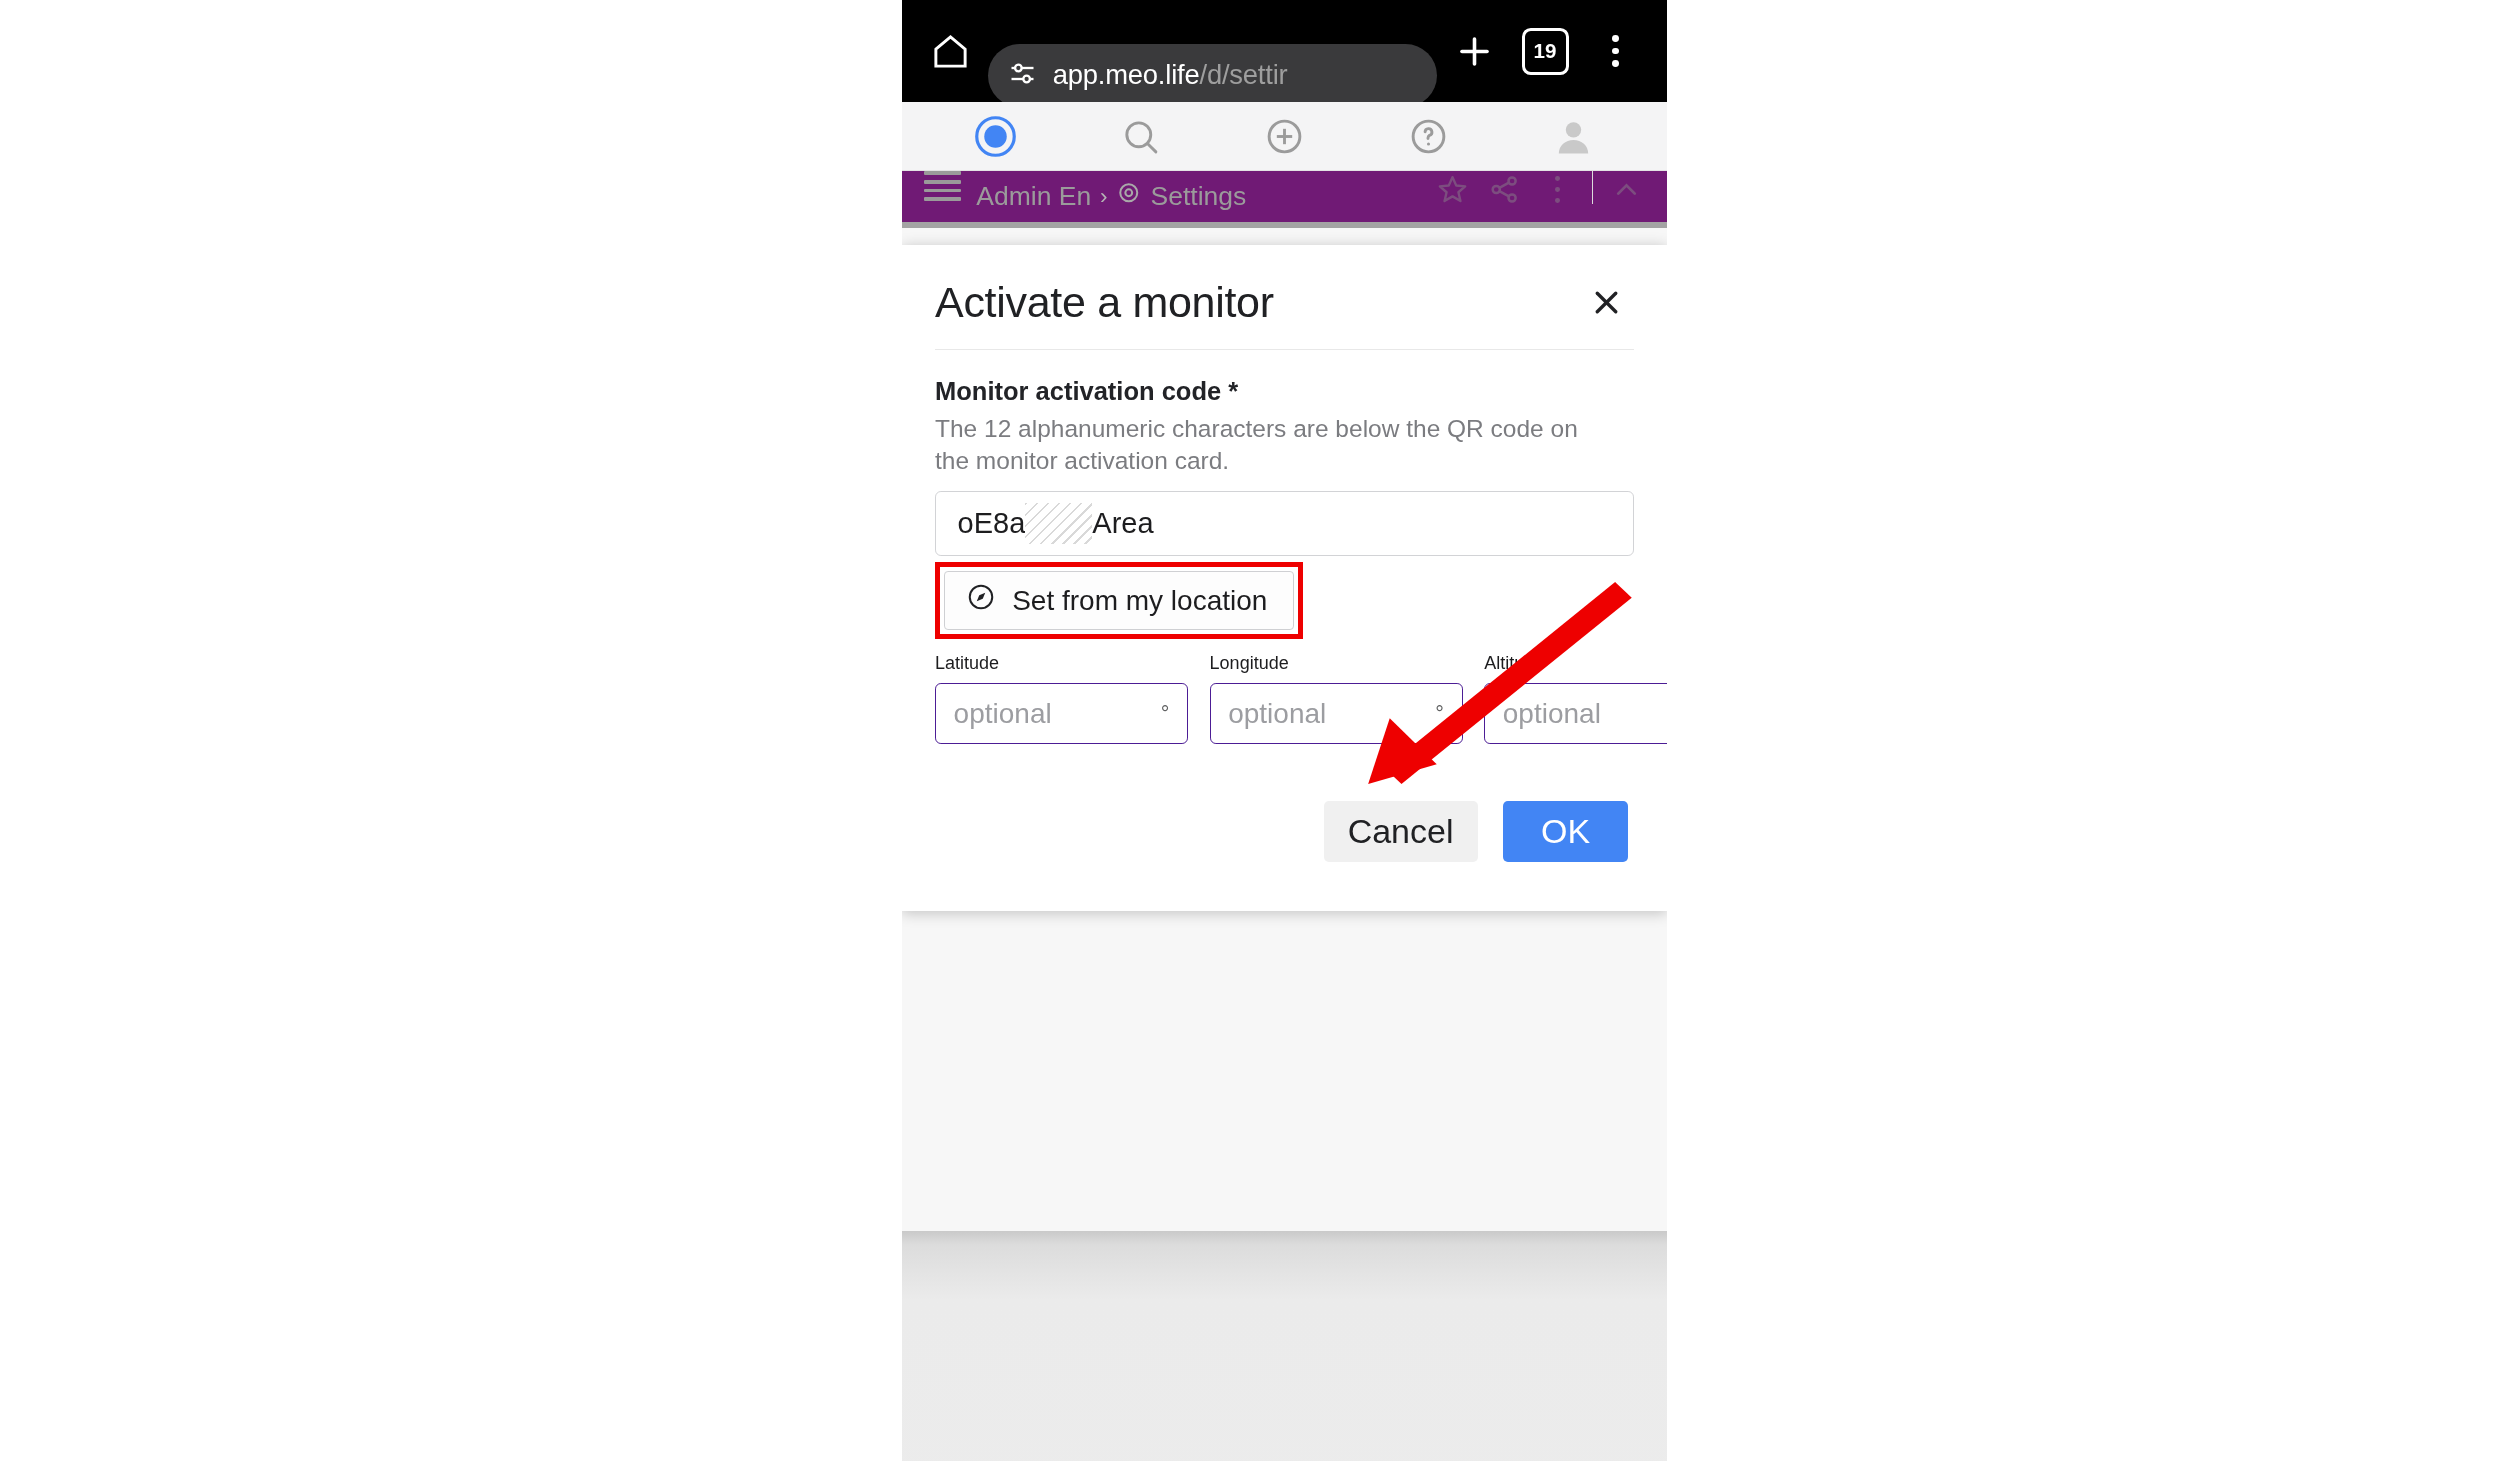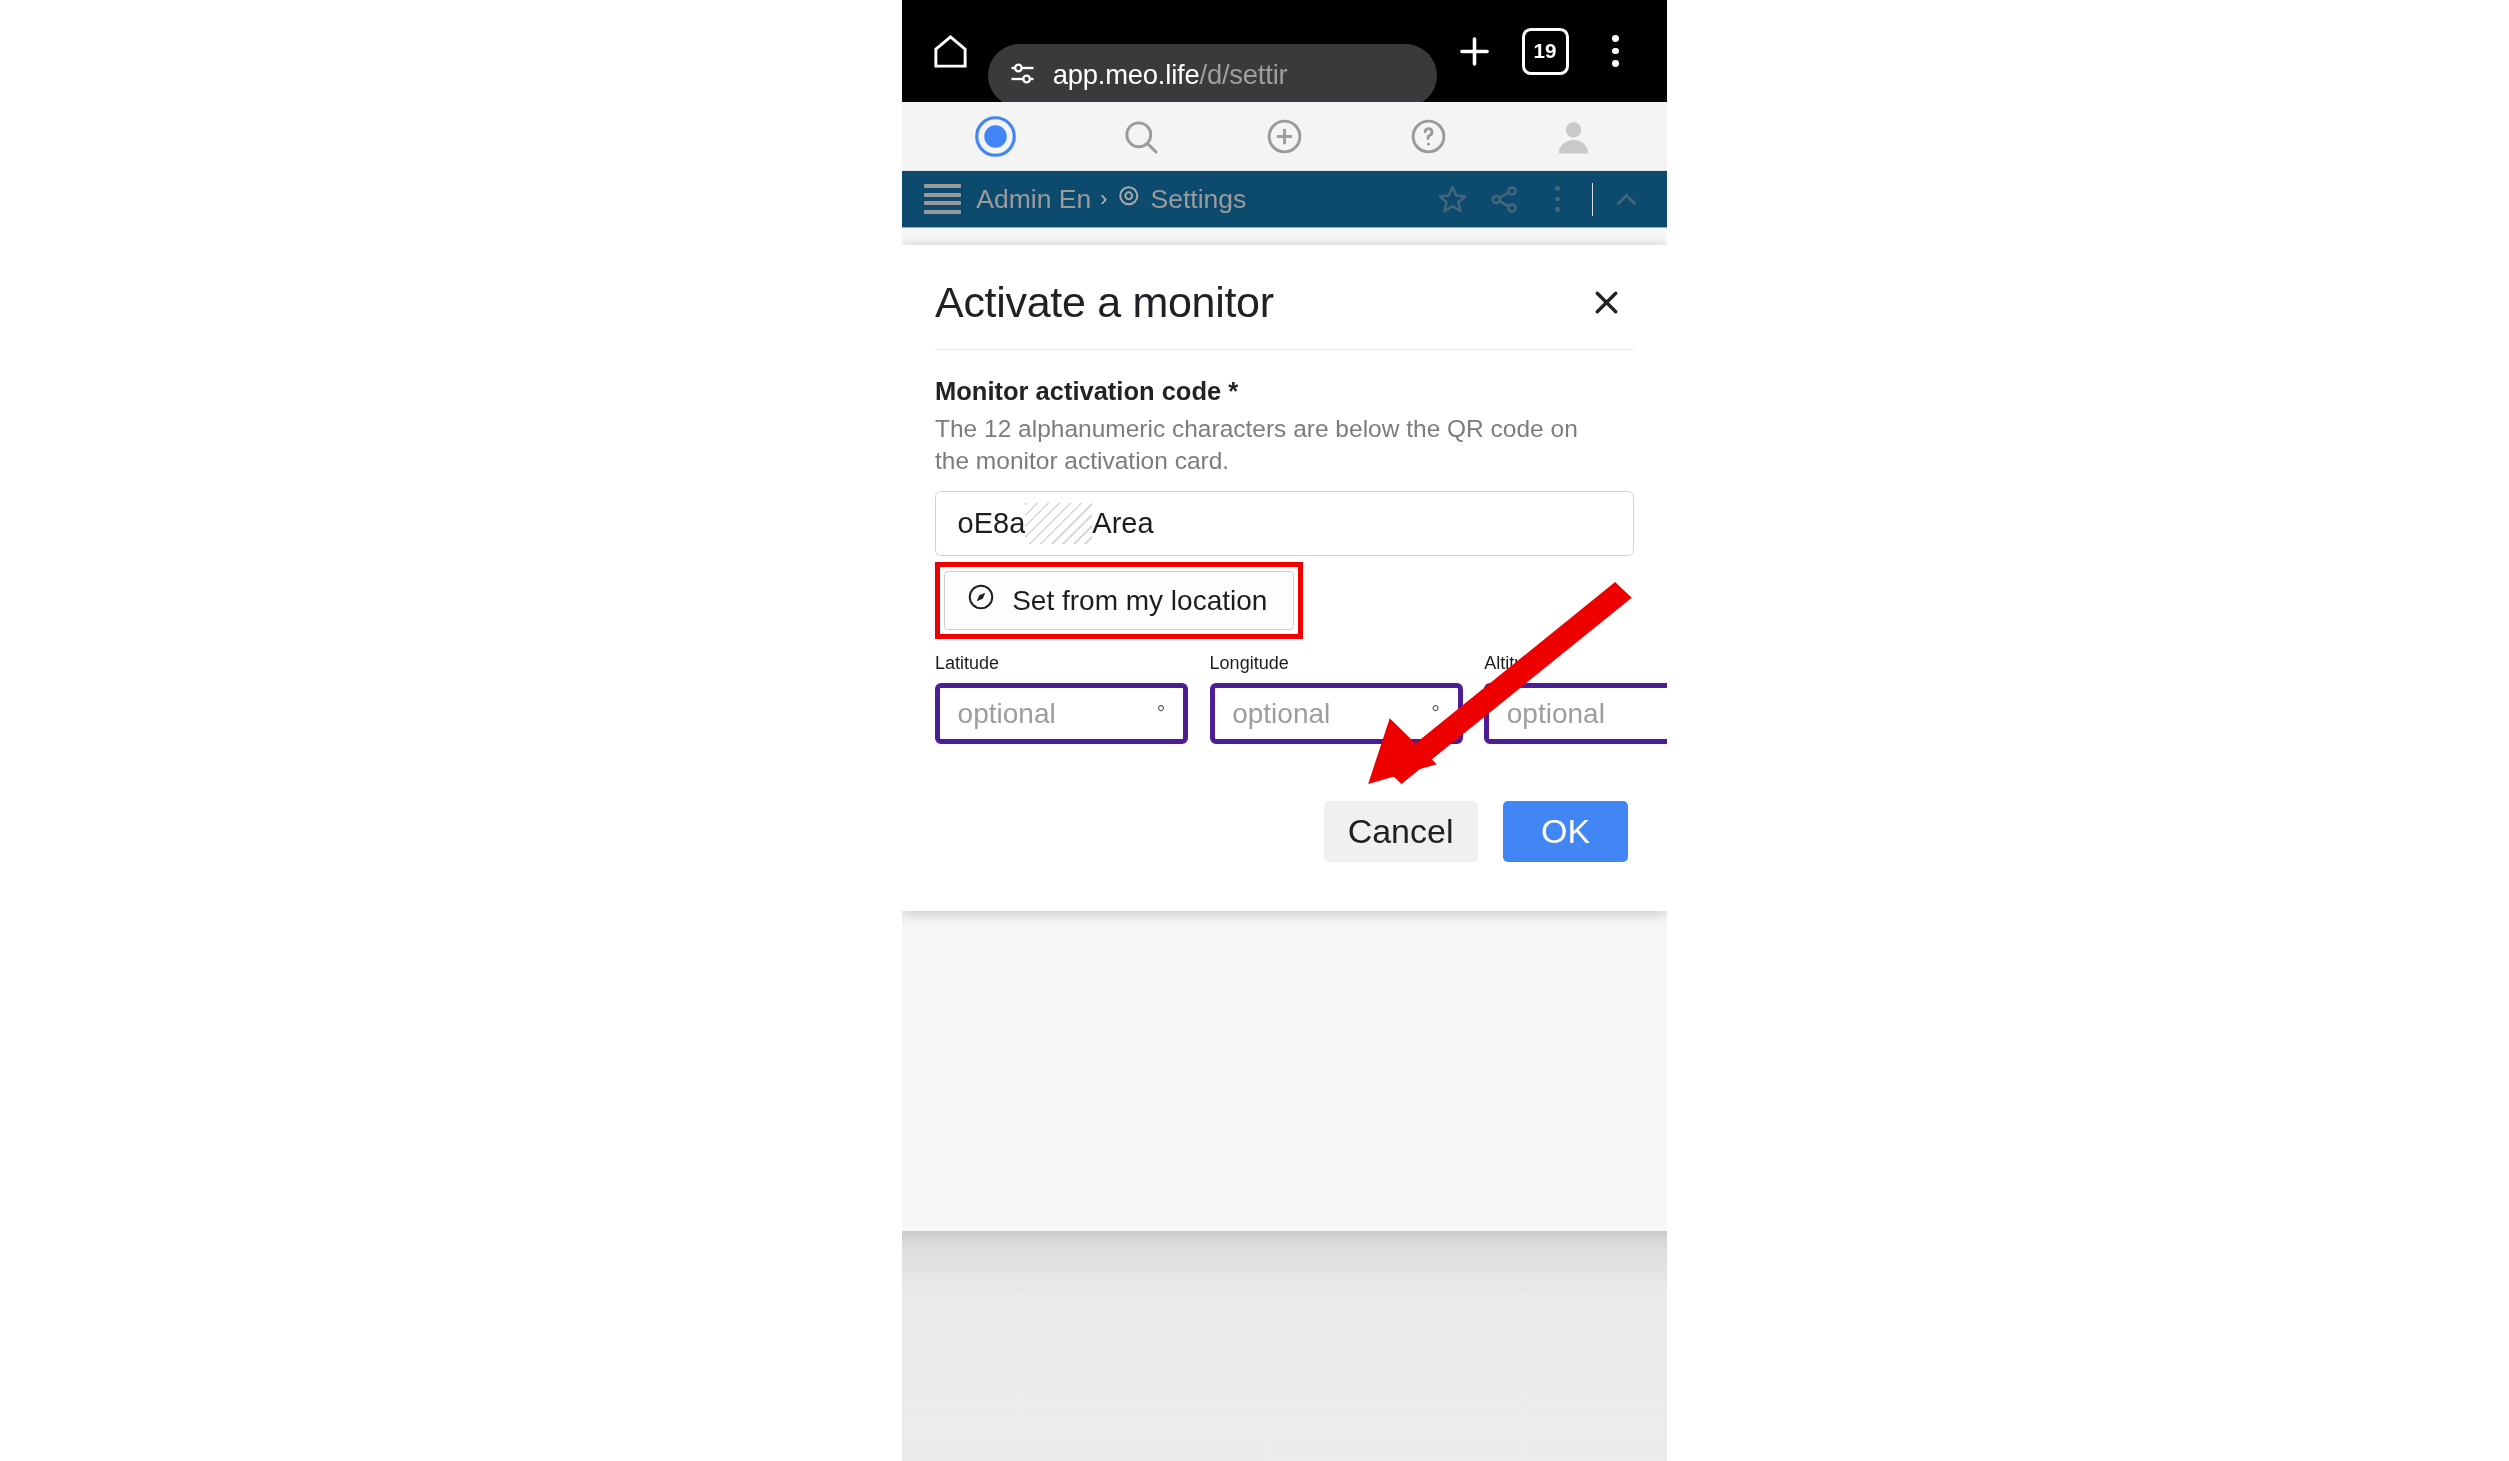--- a/index.html
+++ b/index.html
@@ -97,24 +97,23 @@
     display: flex;
     align-items: center;
     justify-content: space-around;
     padding: 0 21.6px;
     box-sizing: border-box;
   }
   .nav-icon { width: 55px; height: 55px; display:flex; align-items:center; justify-content:center; }
 
   .crumb-bar {
     height: 57px;
-    background: #0c4a6e;
-    border-bottom: 1px solid #a3a3a3;
-    display: flex;
-    align-items: center;
+    background: #701a75;
+    border-bottom: 6px solid #a3a3a3;
+    display: flex;
     padding: 0 21.6px;
     box-sizing: border-box;
     gap: 15.7px;
   }
   .hamburger { display:flex; flex-direction:column; gap:4.9px; width:37px; }
   .hamburger i { display:block; height:3.9px; background:#9a9a9a; border-radius:1px; }
   .crumb-text {
     font-size: 26.5px;
     color: #9b9b9b;
     white-space: nowrap;
@@ -242,21 +241,21 @@
     width: 253px;
     flex: none;
   }
   .coord-label {
     font-size: 18px;
     color: #1d1d1f;
     margin-bottom: 9.8px;
   }
   .coord-input {
     height: 61px;
-    border: 5px solid #4c1d95;
+    border: 1px solid #4c1d95;
     border-radius: 5.9px;
     display: flex;
     align-items: center;
     justify-content: space-between;
     padding: 0 17.6px;
     box-sizing: border-box;
     font-size: 28px;
     color: #9c9da1;
     background: #fff;
   }

